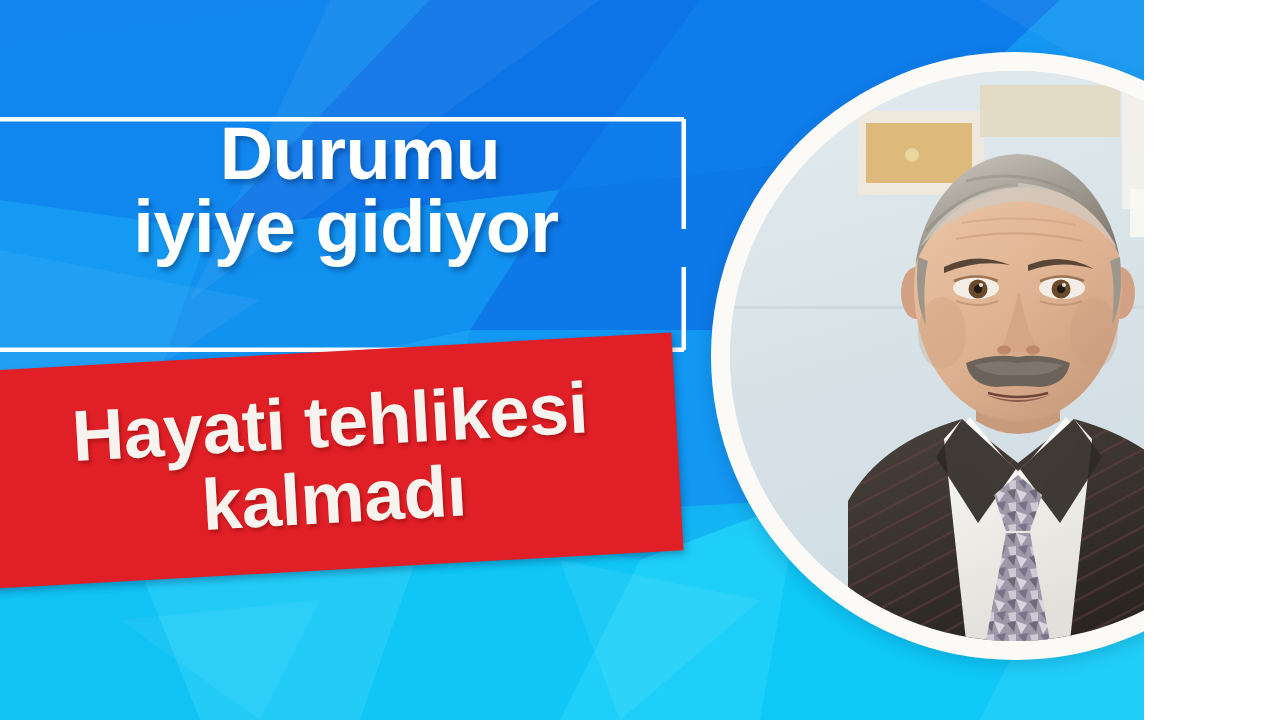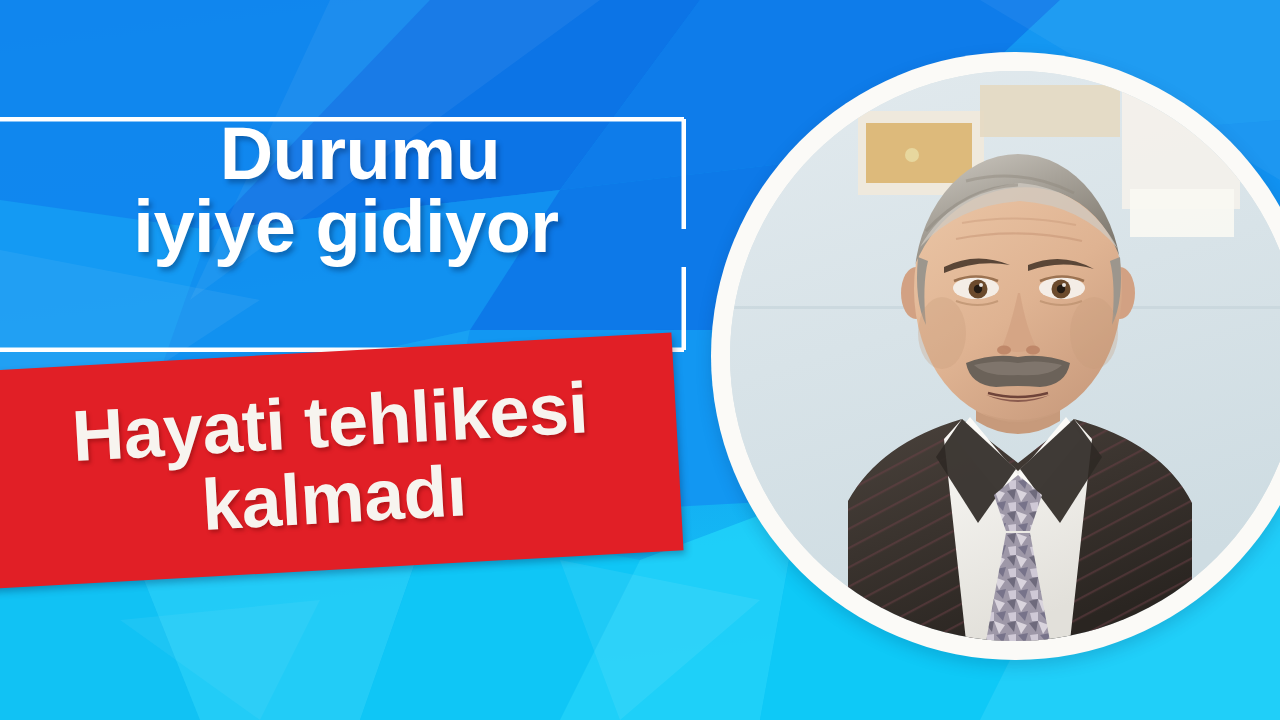--- a/index.html
+++ b/index.html
@@ -2,21 +2,21 @@
 <html><head>
 <meta charset="utf-8">
 <style>
   html, body {
     margin: 0;
     padding: 0;
     background: #ffffff;
   }
   .stage {
     position: relative;
-    width: 1280px;
+    width: 1144px;
     height: 720px;
     overflow: hidden;
     font-family: "Liberation Sans", sans-serif;
     background: #15803d;
   }
 
   
   .bg-poly {
     position: absolute;
     inset: 0;

